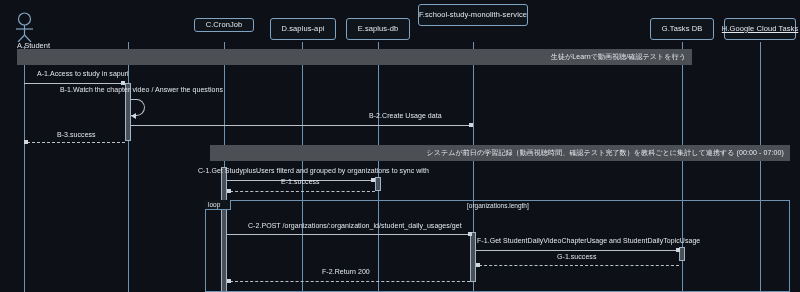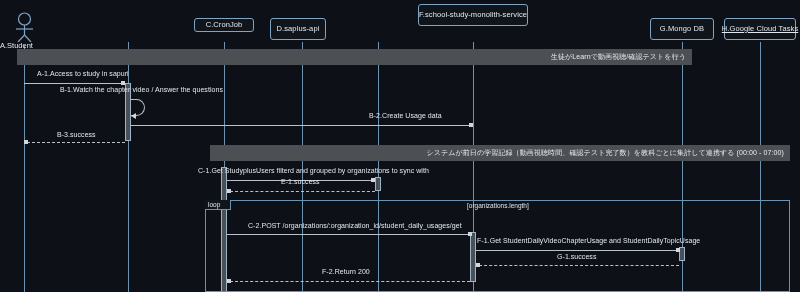--- a/index.html
+++ b/index.html
@@ -12,21 +12,21 @@
 
   .participant-box{
     position:absolute;box-sizing:border-box;
     background:#10151c;border:1px solid #7fa4c4;border-radius:3px;
     display:flex;align-items:center;justify-content:center;
     font-size:7.5px;color:#e3e8ee;letter-spacing:.1px;
     text-align:center;line-height:1.1;padding:0 3px;white-space:nowrap;
   }
   .actor-label{
     position:absolute;font-size:7.5px;color:#e3e8ee;white-space:nowrap;
-    text-align:left;
+    text-align:right;
   }
   .lifeline{position:absolute;width:1px;background:#6d93b3;}
   .activation{
     position:absolute;box-sizing:border-box;
     background:#4a5058;border:1px solid #9fb4c7;width:6px;
   }
   .note-band{
     position:absolute;box-sizing:border-box;
     background:#4c5055;height:16px;display:flex;align-items:center;
     justify-content:flex-end;padding-right:6px;
@@ -86,28 +86,31 @@
     <line x1="14.5" y1="13" x2="14.5" y2="23" stroke="#7fa4c4" stroke-width="1.2"></line>
     <line x1="6" y1="17" x2="23" y2="17" stroke="#7fa4c4" stroke-width="1.2"></line>
     <line x1="14.5" y1="23" x2="8" y2="30" stroke="#7fa4c4" stroke-width="1.2"></line>
     <line x1="14.5" y1="23" x2="21" y2="30" stroke="#7fa4c4" stroke-width="1.2"></line>
   </svg>
   <div class="actor-label" style="left:0px;top:41px;width:50px;">A.Student</div>
 
   <div class="participant-box" style="left:194px;top:18px;width:60px;height:14px;">
     <span>C.CronJob</span>
   </div>
-  <div class="participant-box" style="left:270px;top:18px;width:56px;height:22px;">
+  <div class="participant-box" style="left:270px;top:18px;width:66px;height:22px;">
     <span>D.saplus-api</span>
+  </div>
+  <div class="participant-box" style="left:346px;top:18px;width:64px;height:22px;">
+    <span>E.saplus-db</span>
   </div>
   <div class="participant-box" style="left:418px;top:4px;width:110px;height:22px;">
     <span>F.school-study-monolith-service</span>
   </div>
   <div class="participant-box" style="left:650px;top:18px;width:64px;height:22px;">
-    <span>G.Mongo DB</span>
+    <span>G.Tasks DB</span>
   </div>
   <div class="participant-box" style="left:724px;top:18px;width:72px;height:22px;text-decoration:underline;">
     <span>H.Google Cloud Tasks</span>
   </div>
 
   <div class="note-band" style="left:17px;top:49px;width:675px;">
     <span class="note-band-text">生徒がLearnで動画視聴/確認テストを行う</span>
   </div>
 
   <div class="activation" style="left:125px;top:83px;height:58px;"></div>

